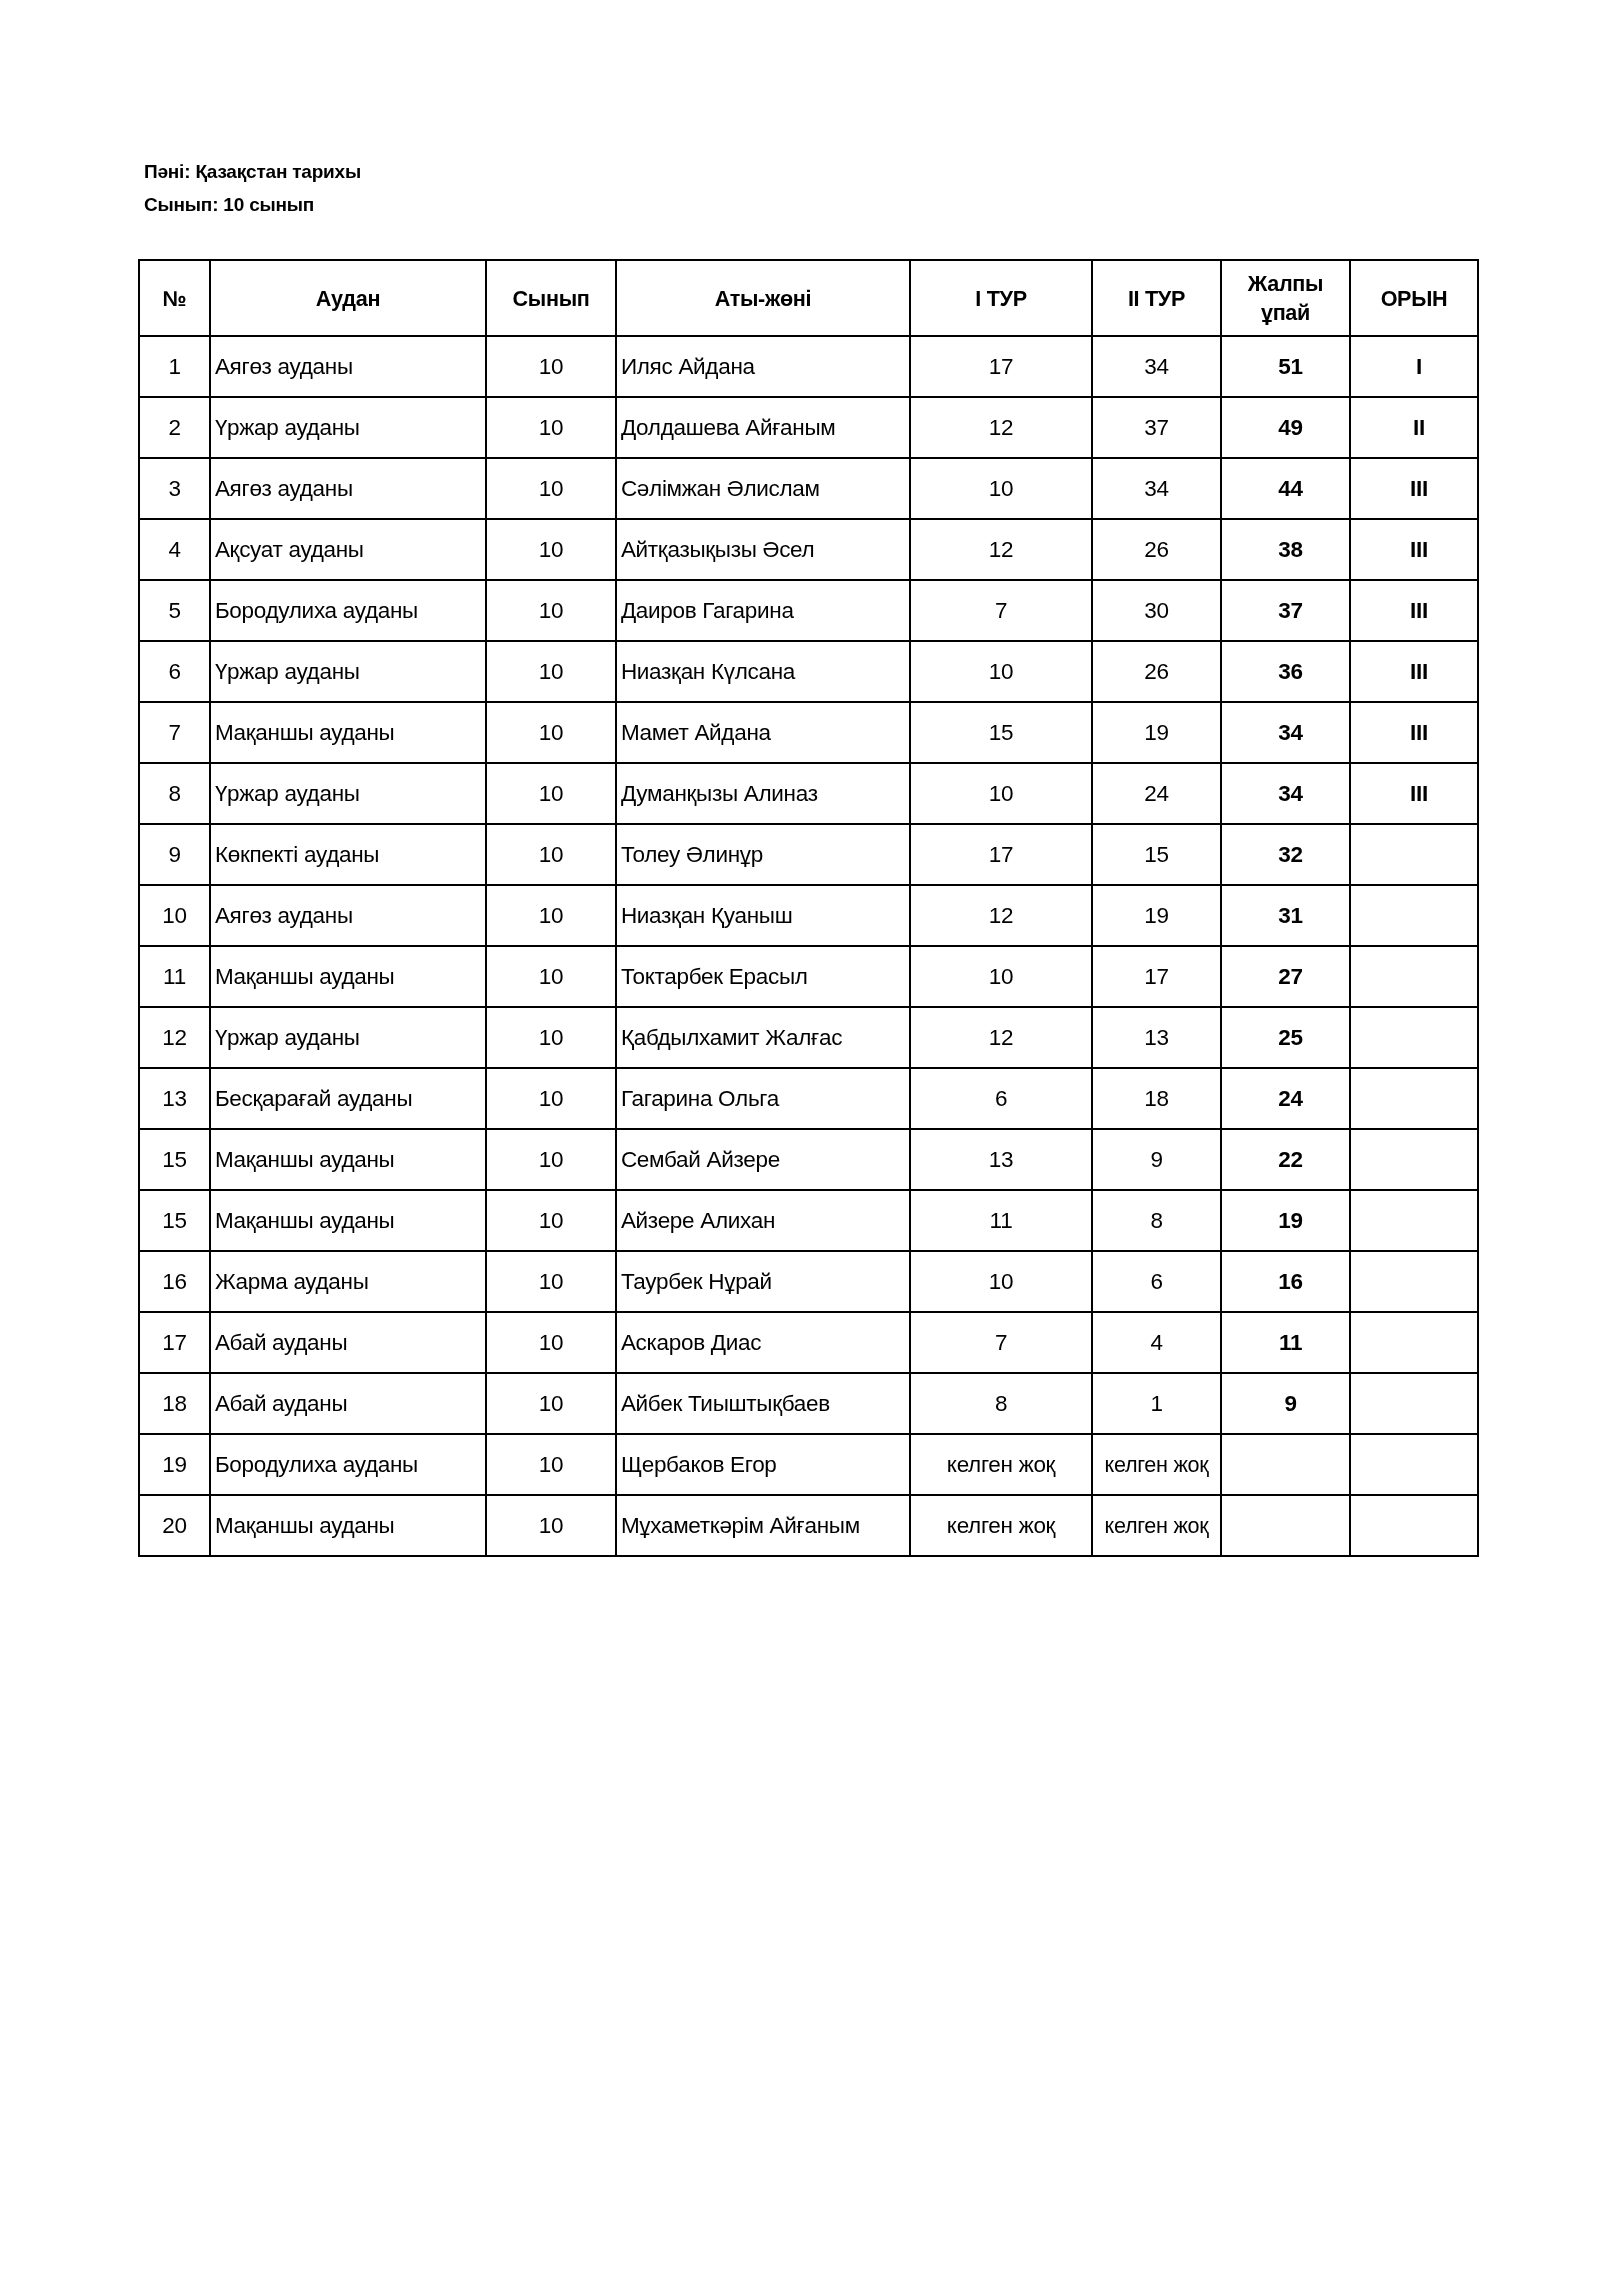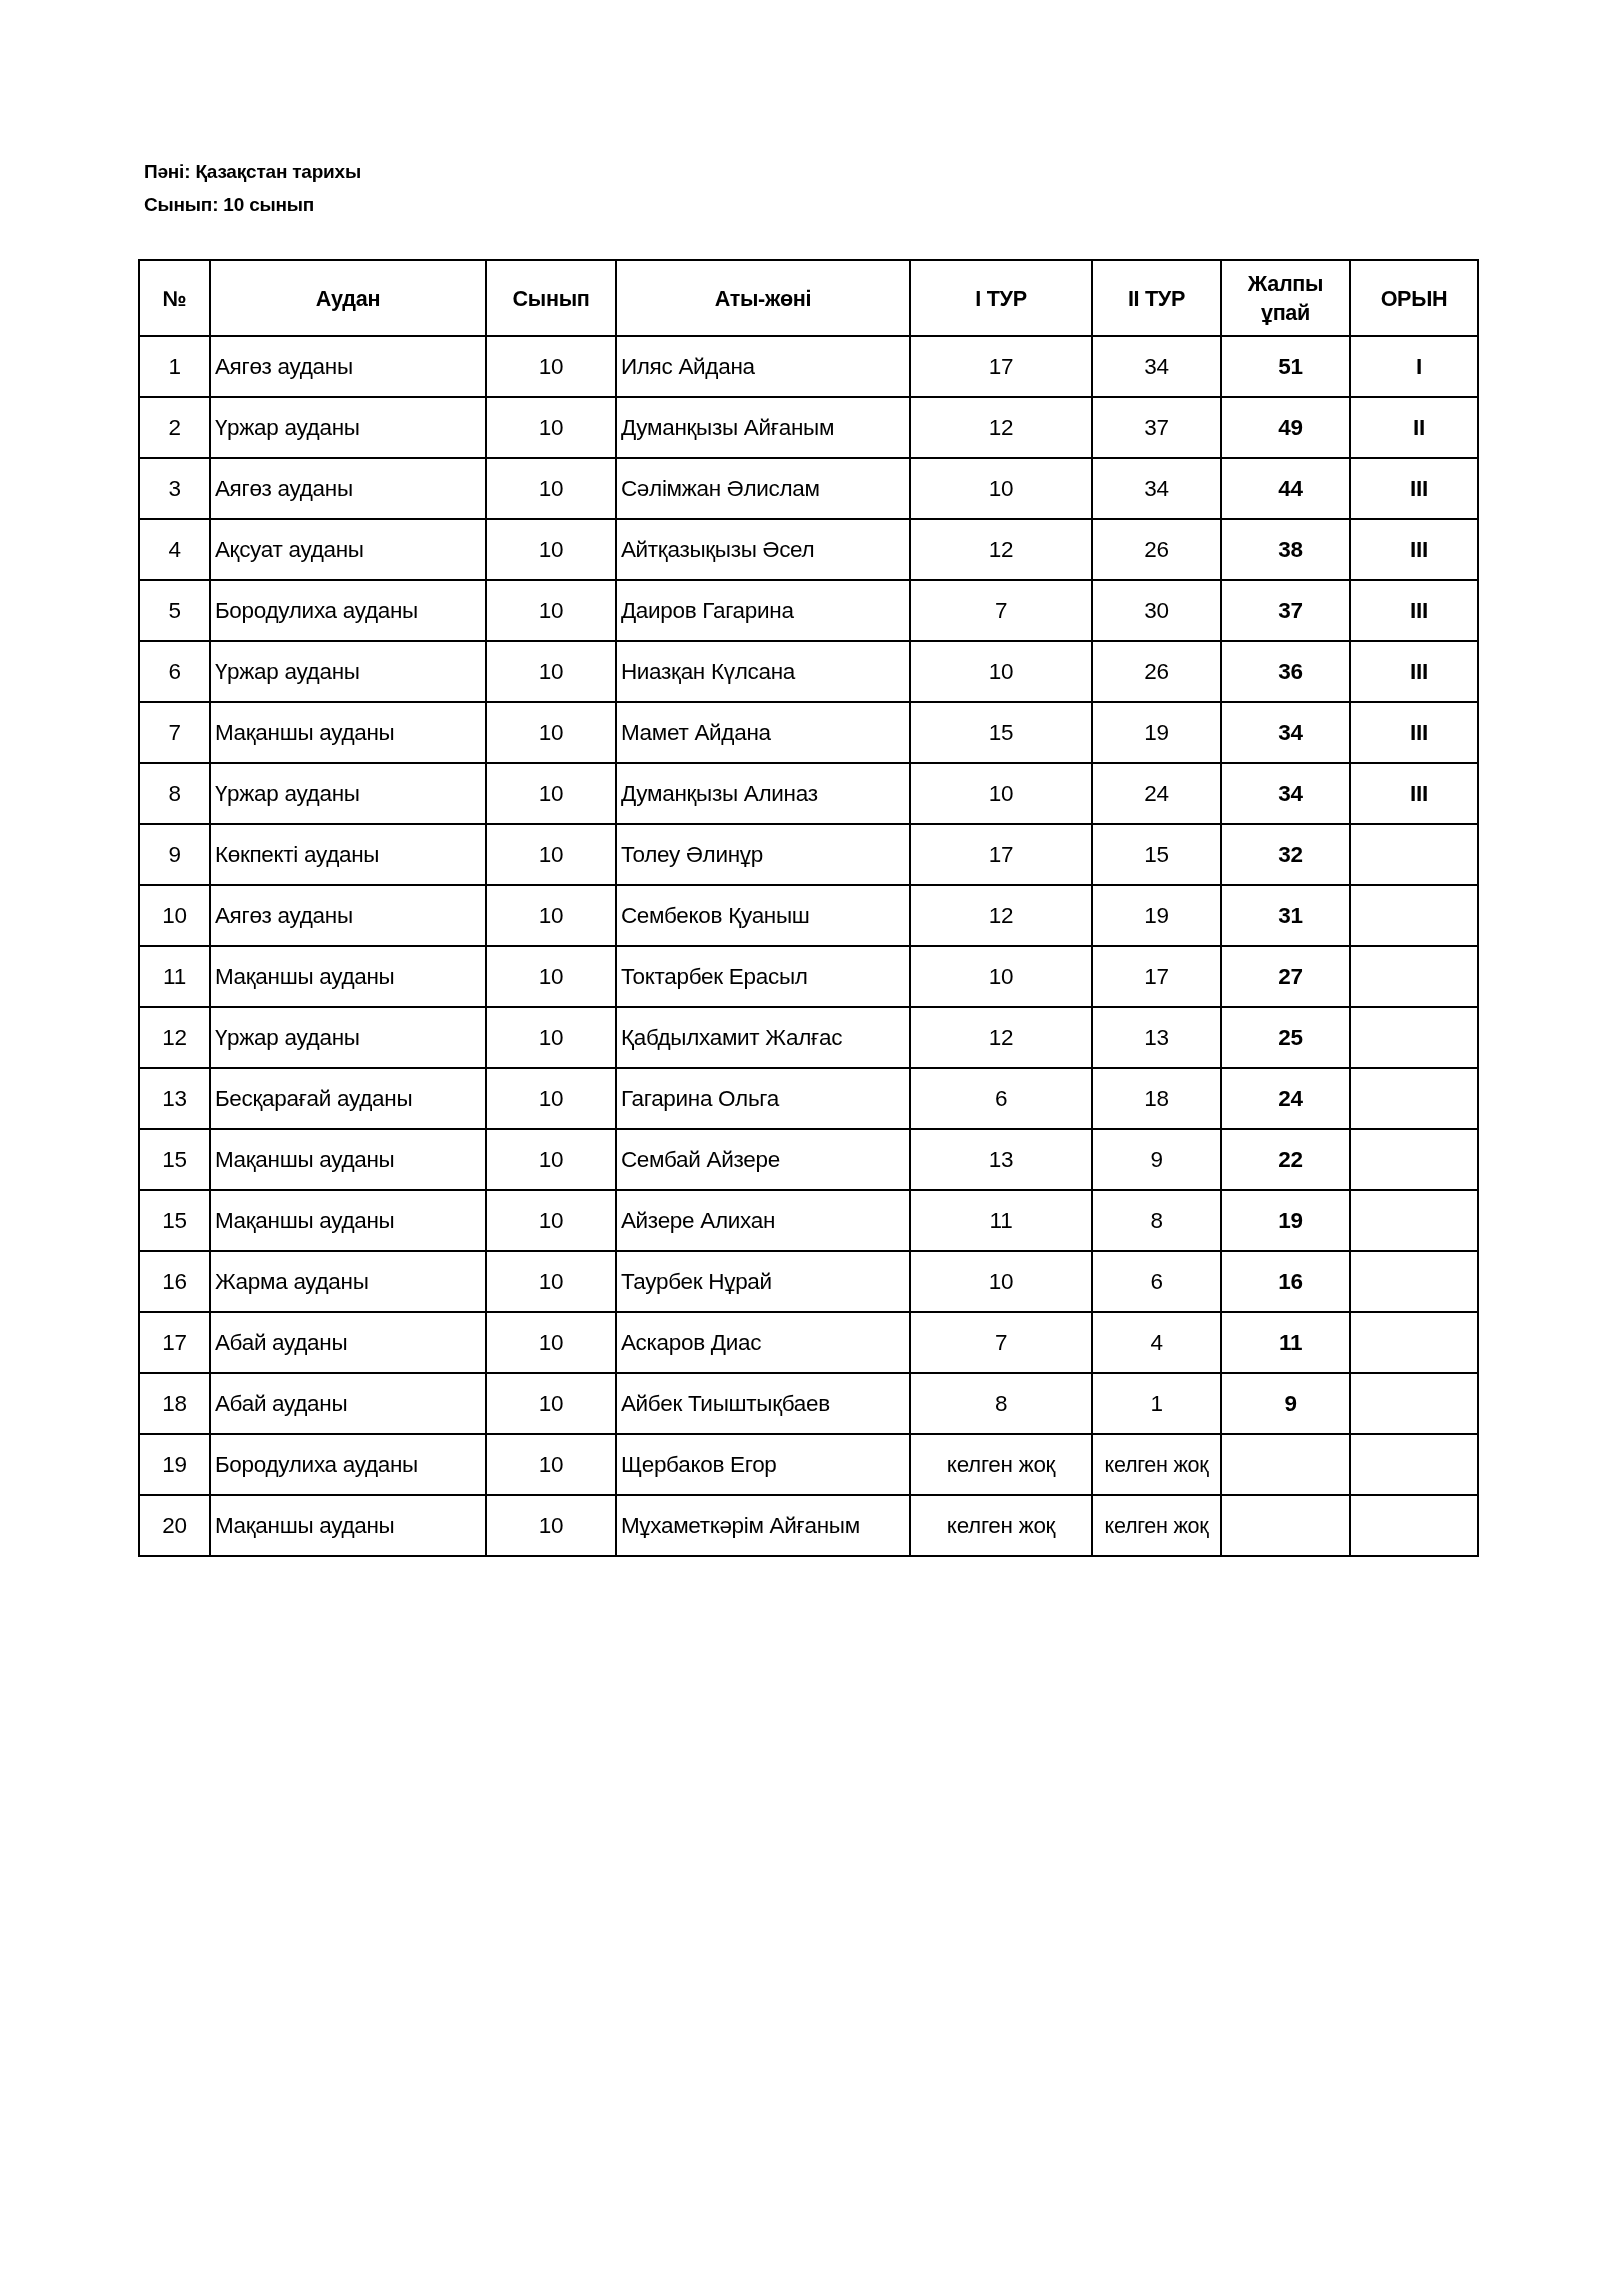--- a/index.html
+++ b/index.html
@@ -63,21 +63,21 @@
         <td class="left">Иляс Айдана</td>
         <td>17</td>
         <td>34</td>
         <td class="bold">51</td>
         <td class="bold">I</td>
       </tr>
       <tr>
         <td>2</td>
         <td class="left">Үржар ауданы</td>
         <td>10</td>
-        <td class="left">Думанқызы Айғаным</td>
+        <td class="left">Долдашева Айғаным</td>
         <td>12</td>
         <td>37</td>
         <td class="bold">49</td>
         <td class="bold">II</td>
       </tr>
       <tr>
         <td>3</td>
         <td class="left">Аягөз ауданы</td>
         <td>10</td>
         <td class="left">Сәлімжан Әлислам</td>
@@ -143,21 +143,21 @@
         <td class="left">Толеу Әлинұр</td>
         <td>17</td>
         <td>15</td>
         <td class="bold">32</td>
         <td class="bold"></td>
       </tr>
       <tr>
         <td>10</td>
         <td class="left">Аягөз ауданы</td>
         <td>10</td>
-        <td class="left">Сембеков Қуаныш</td>
+        <td class="left">Ниазқан Қуаныш</td>
         <td>12</td>
         <td>19</td>
         <td class="bold">31</td>
         <td class="bold"></td>
       </tr>
       <tr>
         <td>11</td>
         <td class="left">Мақаншы ауданы</td>
         <td>10</td>
         <td class="left">Токтарбек Ерасыл</td>

